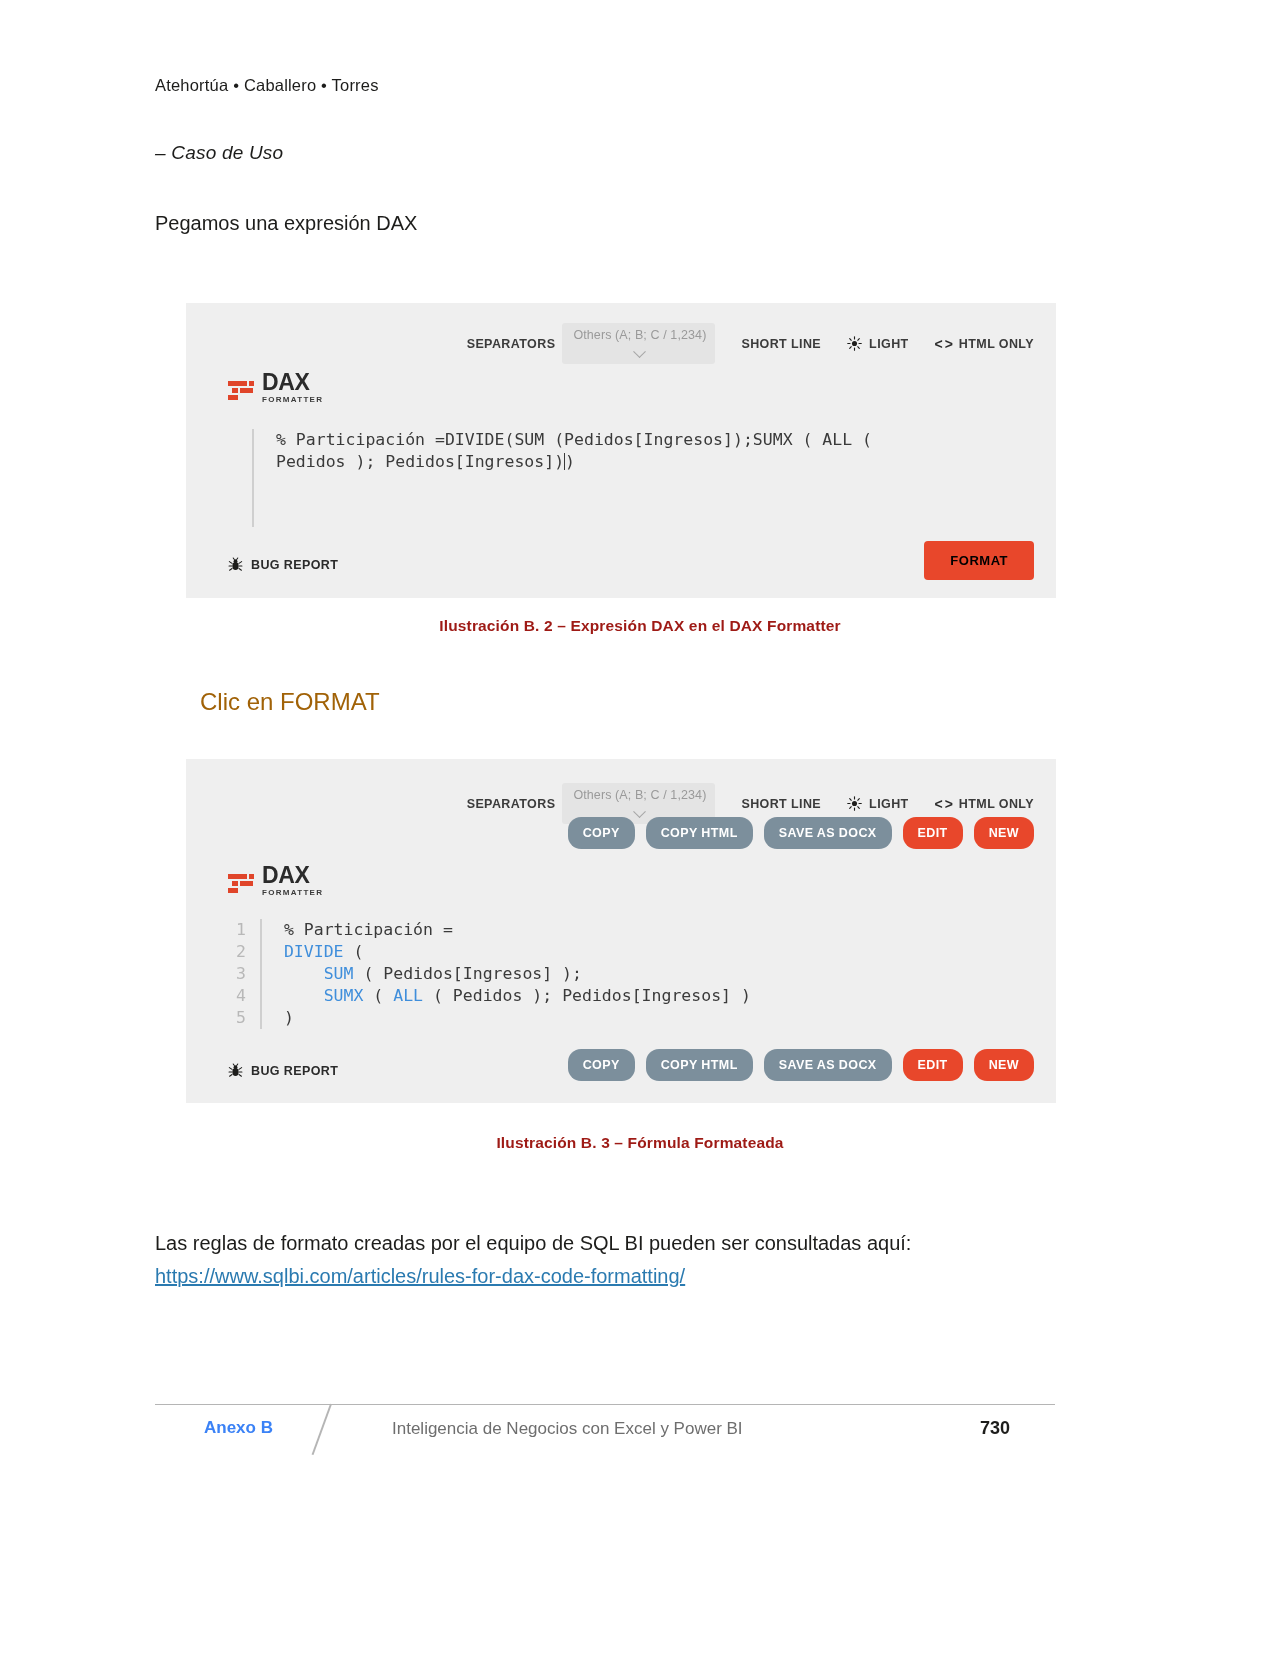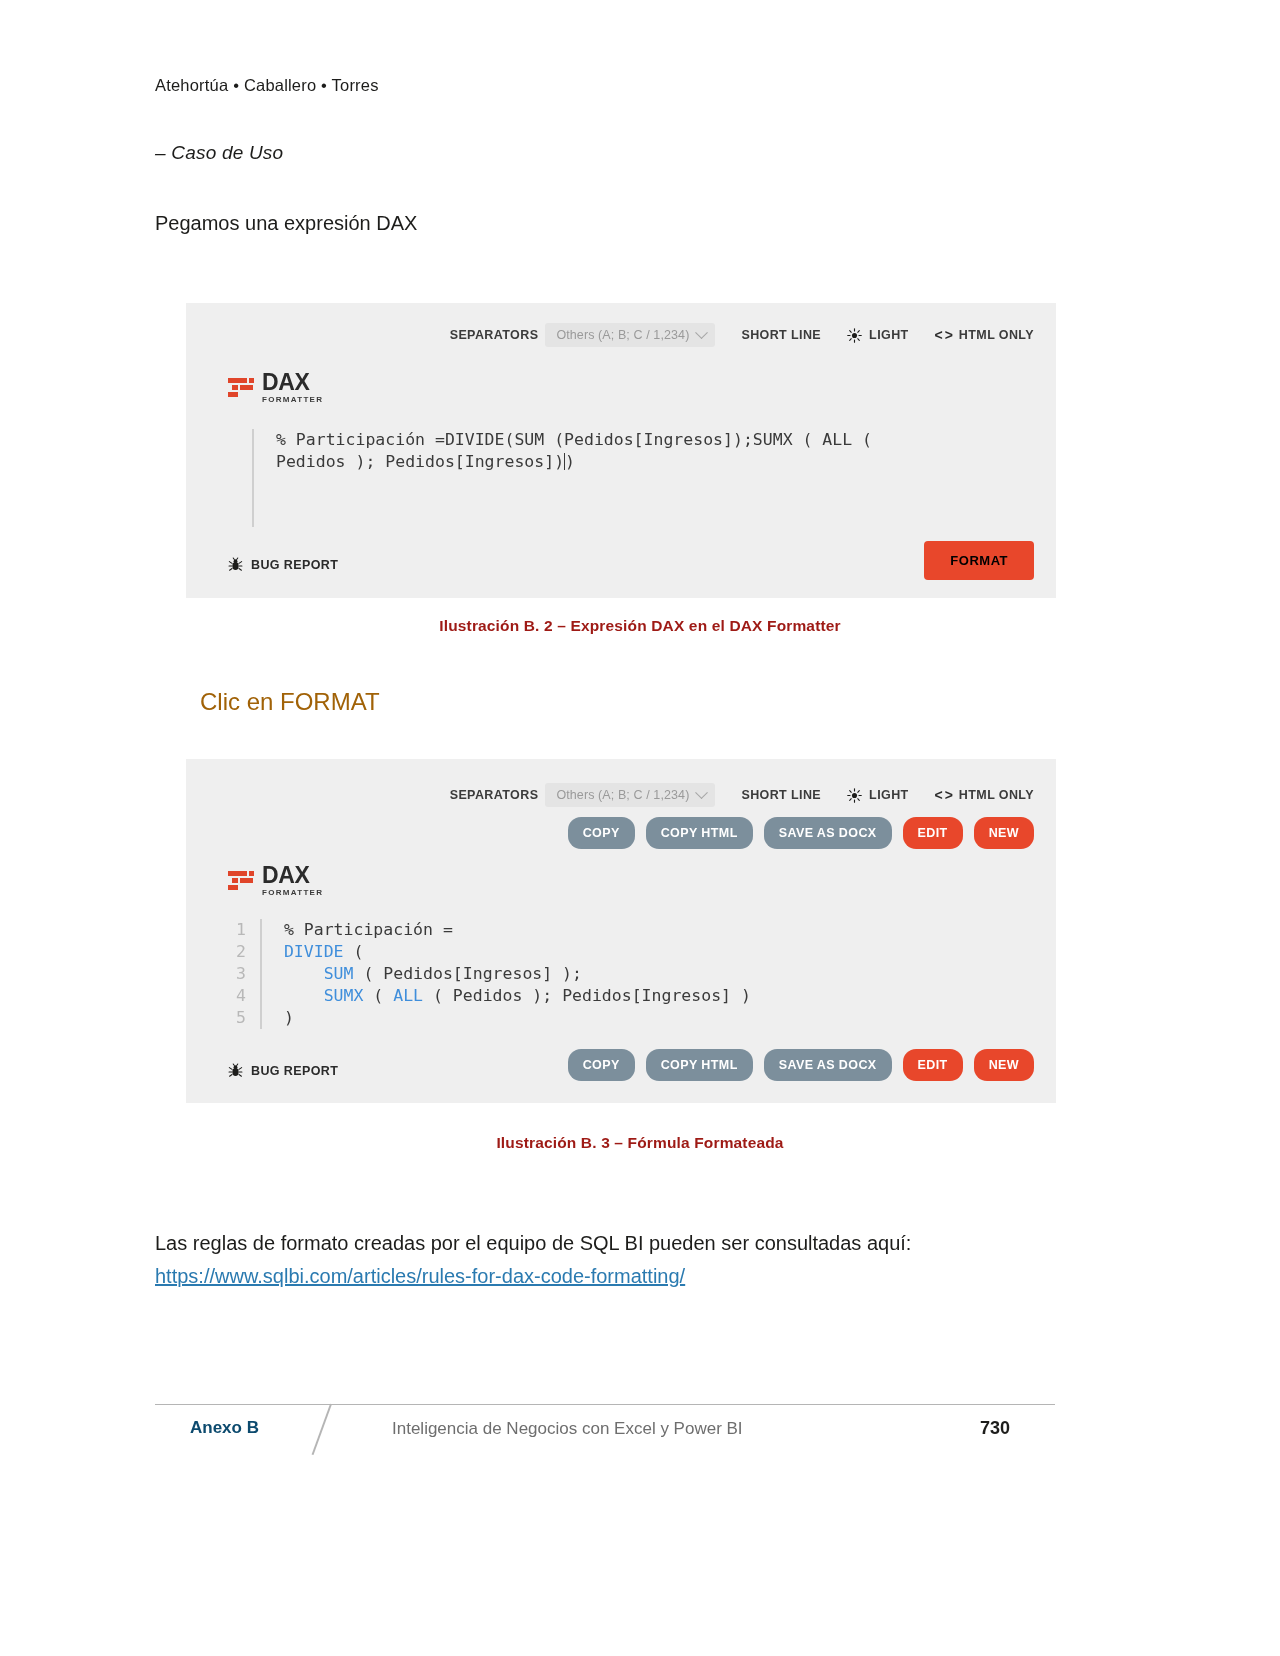--- a/index.html
+++ b/index.html
@@ -135,20 +135,21 @@
     background: #e4e4e4;
     border-radius: 3px;
     padding: 5px 9px 5px 11px;
     font-size: 12.5px;
     font-weight: normal;
     color: #9a9a9a;
     display: flex;
     align-items: center;
     gap: 8px;
     letter-spacing: 0.1px;
+    flex-direction: column;
   }
   .chev {
     width: 8px;
     height: 8px;
     border-right: 1.4px solid #a6a6a6;
     border-bottom: 1.4px solid #a6a6a6;
     transform: rotate(45deg) translate(-2px, -2px);
   }
   .sun-icon { width: 15px; height: 15px; display: inline-block; }
   .code-icon {
@@ -196,21 +197,21 @@
     border-radius: 4px;
     padding: 12px 26px;
     font-family: "Liberation Sans", sans-serif;
     cursor: pointer;
   }
 
   
   .logo {
     position: absolute;
     display: flex;
-    align-items: center;
+    align-items: flex-end;
     gap: 8px;
   }
   .logo-1 { left: 42px; top: 68px; }
   .logo-2 { left: 42px; top: 105px; }
 
   .logo-bars { width: 26px; height: 24px; position: relative; margin-top: 2px; }
   .logo-bars i {
     position: absolute;
     background: #e0452a;
     display: block;
@@ -303,25 +304,25 @@
     left: 330px;
     top: 1404px;
     width: 2px;
     height: 54px;
     background: #b5b5b5;
     transform: rotate(20deg);
     transform-origin: top center;
   }
   .footer-left {
     position: absolute;
-    left: 190px;
+    left: 204px;
     top: 1418px;
     font-size: 17px;
     font-weight: bold;
-    color: #0c4a6e;
+    color: #3b82f6;
   }
   .footer-center {
     position: absolute;
     left: 392px;
     top: 1419px;
     font-size: 17px;
     color: #6e6e6e;
   }
   .footer-page {
     position: absolute;

